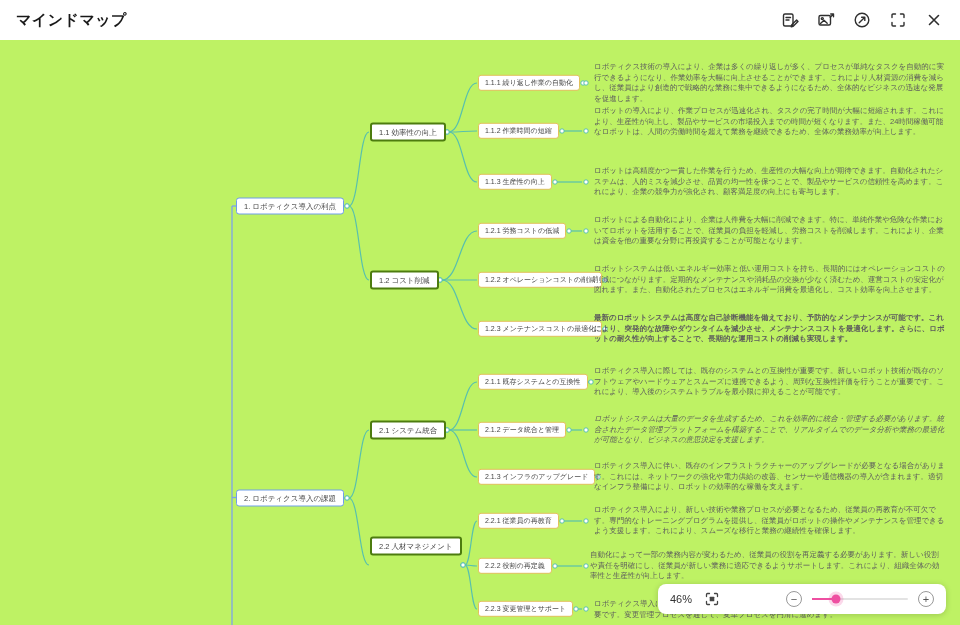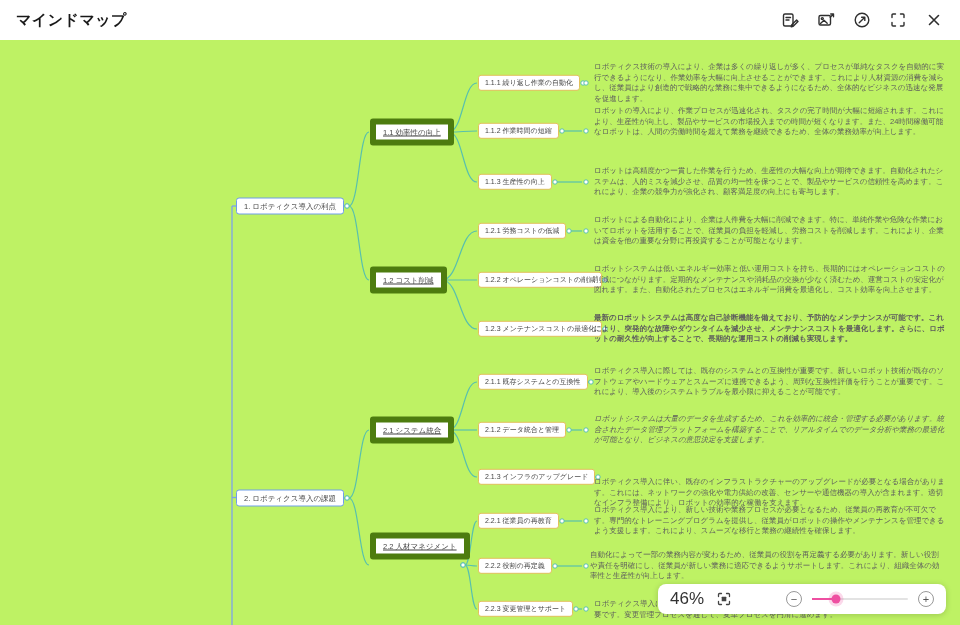--- a/index.html
+++ b/index.html
@@ -17,30 +17,30 @@
   .icon-btn svg { display:block; stroke:#2f2f2f; fill:none; stroke-width:1.4;
                   stroke-linecap:round; stroke-linejoin:round; }
 
   
   #canvas { position:absolute; inset:0; z-index:1; }
   #connector-svg { position:absolute; left:0; top:0; }
   .node { position:absolute; transform:translateY(-50%); background:#fff;
           border-radius:3px; font-size:7.5px; line-height:1.2; padding:3px 7px;
           color:#444; white-space:nowrap; z-index:2; cursor:pointer; }
   .node.l1 { border:1px solid #6f9ee8; }
-  .node.l2 { border:6px solid #4d7c0f;text-decoration:underline; }
+  .node.l2 { border:2px solid #4d7c0f; }
   .node.l3 { border:1px solid #e2c05c; font-size:7px; padding:3px 6px; }
   .leaf { position:absolute; transform:translateY(-50%); width:356px; font-size:7.5px;
           line-height:1.4; color:#5d5d5d; z-index:2; }
 
   
   .zoom-bar { position:absolute; right:14px; bottom:11px; height:30px; width:288px;
               background:#fff; border-radius:8px; box-shadow:0 1px 6px rgba(0,0,0,.18);
               display:flex; align-items:center; padding:0 12px; gap:10px; z-index:6; }
-  .zoom-percent { font-size:17px; color:#333; }
+  .zoom-percent { font-size:11px; color:#333; }
   .zoom-spacer { flex:1; }
   .fit-btn svg { stroke:#444; fill:none; stroke-width:1.3; stroke-linecap:round; }
   .circle-btn { width:16px; height:16px; border-radius:50%; border:1px solid #999;
                 color:#555; display:flex; align-items:center; justify-content:center;
                 font-size:11px; line-height:1; cursor:pointer; flex:none; }
   .slider { position:relative; width:96px; height:2px; background:#e3e3e3;
             border-radius:1px; cursor:pointer; flex:none; }
   .slider-fill { position:absolute; left:0; top:0; height:2px; background:#ee4fa1; }
   .slider-knob { position:absolute; top:50%; transform:translate(-50%,-50%);
                  width:9px; height:9px; border-radius:50%; background:#ee4fa1;
@@ -176,21 +176,21 @@
       <div class="leaf" style="left: 594px; top: 280px;">ロボットシステムは低いエネルギー効率と低い運用コストを持ち、長期的にはオペレーションコストの削減につながります。定期的なメンテナンスや消耗品の交換が少なく済むため、運営コストの安定化が図れます。また、自動化されたプロセスはエネルギー消費を最適化し、コスト効率を向上させます。</div>
       <div class="node l3" style="left: 478px; top: 329px;">1.2.3 メンテナンスコストの最適化</div>
       <div class="leaf" style="left: 594px; top: 329px; font-weight: bold;">最新のロボットシステムは高度な自己診断機能を備えており、予防的なメンテナンスが可能です。これにより、突発的な故障やダウンタイムを減少させ、メンテナンスコストを最適化します。さらに、ロボットの耐久性が向上することで、長期的な運用コストの削減も実現します。</div>
       <div class="node l2" style="left: 370px; top: 280px;">1.2 コスト削減</div>
       <div class="node l1" style="left: 236px; top: 206px;">1. ロボティクス導入の利点</div>
       <div class="node l3" style="left: 478px; top: 382px;">2.1.1 既存システムとの互換性</div>
       <div class="leaf" style="left: 594px; top: 382px;">ロボティクス導入に際しては、既存のシステムとの互換性が重要です。新しいロボット技術が既存のソフトウェアやハードウェアとスムーズに連携できるよう、周到な互換性評価を行うことが重要です。これにより、導入後のシステムトラブルを最小限に抑えることが可能です。</div>
       <div class="node l3" style="left: 478px; top: 430px;">2.1.2 データ統合と管理</div>
       <div class="leaf" style="left: 594px; top: 430px; font-style: italic;">ロボットシステムは大量のデータを生成するため、これを効率的に統合・管理する必要があります。統合されたデータ管理プラットフォームを構築することで、リアルタイムでのデータ分析や業務の最適化が可能となり、ビジネスの意思決定を支援します。</div>
       <div class="node l3" style="left: 478px; top: 477px;">2.1.3 インフラのアップグレード</div>
-      <div class="leaf" style="left: 594px; top: 493px;">ロボティクス導入に伴い、既存のインフラストラクチャーのアップグレードが必要となる場合があります。これには、ネットワークの強化や電力供給の改善、センサーや通信機器の導入が含まれます。適切なインフラ整備により、ロボットの効率的な稼働を支えます。</div>
+      <div class="leaf" style="left: 594px; top: 477px;">ロボティクス導入に伴い、既存のインフラストラクチャーのアップグレードが必要となる場合があります。これには、ネットワークの強化や電力供給の改善、センサーや通信機器の導入が含まれます。適切なインフラ整備により、ロボットの効率的な稼働を支えます。</div>
       <div class="node l2" style="left: 370px; top: 429.667px;">2.1 システム統合</div>
       <div class="node l3" style="left: 478px; top: 521px;">2.2.1 従業員の再教育</div>
       <div class="leaf" style="left: 594px; top: 521px;">ロボティクス導入により、新しい技術や業務プロセスが必要となるため、従業員の再教育が不可欠です。専門的なトレーニングプログラムを提供し、従業員がロボットの操作やメンテナンスを管理できるよう支援します。これにより、スムーズな移行と業務の継続性を確保します。</div>
       <div class="node l3" style="left: 478px; top: 566px;">2.2.2 役割の再定義</div>
       <div class="leaf" style="left: 590px; top: 566px;">自動化によって一部の業務内容が変わるため、従業員の役割を再定義する必要があります。新しい役割や責任を明確にし、従業員が新しい業務に適応できるようサポートします。これにより、組織全体の効率性と生産性が向上します。</div>
       <div class="node l3" style="left: 478px; top: 609px;">2.2.3 変更管理とサポート</div>
       <div class="leaf" style="left: 594px; top: 609px;">ロボティクス導入による変革を成功させるためには、従業員の不安を解消するためのサポート体制が重要です。変更管理プロセスを通じて、変革プロセスを円滑に進めます。</div>
       <div class="node l2" style="left: 370px; top: 546px;">2.2 人材マネジメント</div>
       <div class="node l1" style="left: 236px; top: 497.5px;">2. ロボティクス導入の課題</div>
     </div>

